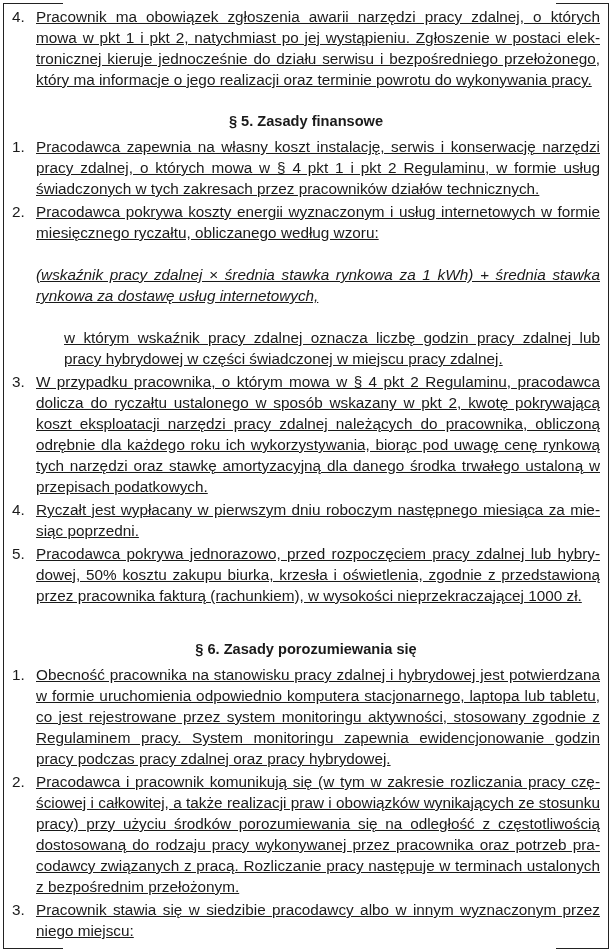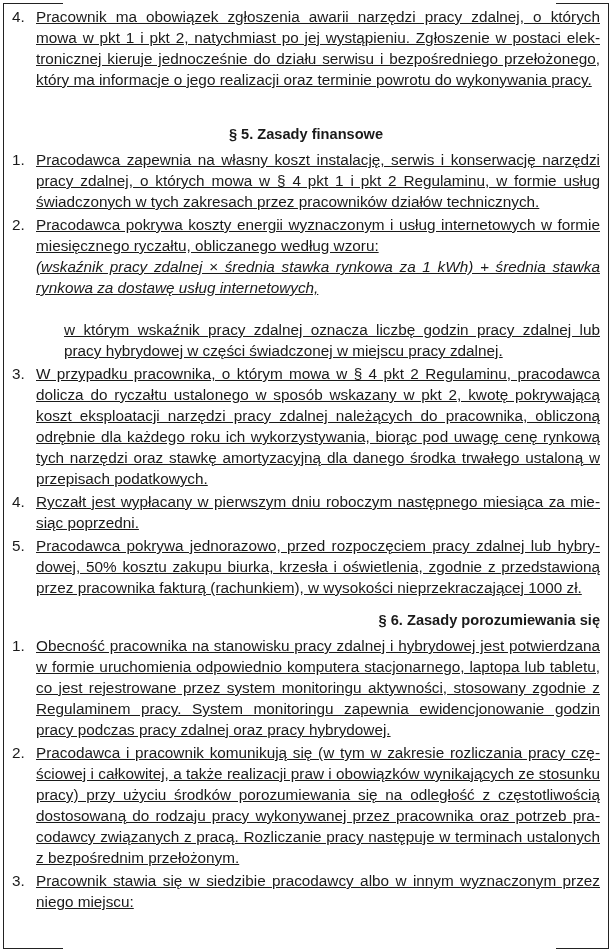--- a/index.html
+++ b/index.html
@@ -37,52 +37,52 @@
 <div class="frame-bl"></div>
 <div class="frame-br"></div>
 
 <div class="content">
 
   <div class="item" style="margin-top:1px;">
     <span class="num">4.</span>
     <span class="txt">Pracownik ma obowiązek zgłoszenia awarii narzędzi pracy zdalnej, o których mowa w pkt 1 i pkt 2, natychmiast po jej wystąpieniu. Zgłoszenie w postaci elek­tronicznej kieruje jednocześnie do działu serwisu i bezpośredniego przełożonego, który ma informacje o jego realizacji oraz terminie powrotu do wykonywania pracy.</span>
   </div>
 
-  <div class="heading" style="margin-top:34px; margin-bottom:4px;">§ 5. Zasady finansowe</div>
+  <div class="heading" style="margin-top:21px; margin-bottom:4px;">§ 5. Zasady finansowe</div>
 
   <div class="item">
     <span class="num">1.</span>
     <span class="txt">Pracodawca zapewnia na własny koszt instalację, serwis i konserwację narzędzi pracy zdalnej, o których mowa w § 4 pkt 1 i pkt 2 Regulaminu, w formie usług świadczonych w tych zakresach przez pracowników działów technicznych.</span>
   </div>
 
   <div class="item" style="margin-top:2px;">
     <span class="num">2.</span>
     <div class="txt">
       <div>Pracodawca pokrywa koszty energii wyznaczonym i usług internetowych w formie miesięcznego ryczałtu, obliczanego według wzoru:</div>
-      <div class="formula" style="">(wskaźnik pracy zdalnej × średnia stawka rynkowa za 1 kWh) + średnia stawka ryn­kowa za dostawę usług internetowych,</div>
+      <div class="formula" style="margin-top:21px;">(wskaźnik pracy zdalnej × średnia stawka rynkowa za 1 kWh) + średnia stawka ryn­kowa za dostawę usług internetowych,</div>
       <div style="margin-top:21px;margin-left:28px;">w którym wskaźnik pracy zdalnej oznacza liczbę godzin pracy zdalnej lub pracy hybrydowej w części świadczonej w miejscu pracy zdalnej.</div>
     </div>
   </div>
 
   <div class="item" style="margin-top:2px;">
     <span class="num">3.</span>
     <span class="txt">W przypadku pracownika, o którym mowa w § 4 pkt 2 Regulaminu, pracodawca dolicza do ryczałtu ustalonego w sposób wskazany w pkt 2, kwotę pokrywającą koszt eksploatacji narzędzi pracy zdalnej należących do pracownika, obliczoną odrębnie dla każdego roku ich wykorzystywania, biorąc pod uwagę cenę rynko­wą tych narzędzi oraz stawkę amortyzacyjną dla danego środka trwałego ustaloną w przepisach podatkowych.</span>
   </div>
 
   <div class="item" style="margin-top:2px;">
     <span class="num">4.</span>
     <span class="txt">Ryczałt jest wypłacany w pierwszym dniu roboczym następnego miesiąca za mie­siąc poprzedni.</span>
   </div>
 
   <div class="item" style="margin-top:2px;">
     <span class="num">5.</span>
     <span class="txt">Pracodawca pokrywa jednorazowo, przed rozpoczęciem pracy zdalnej lub hybry­dowej, 50% kosztu zakupu biurka, krzesła i oświetlenia, zgodnie z przedstawioną przez pracownika fakturą (rachunkiem), w wysokości nieprzekraczającej 1000 zł.</span>
   </div>
 
-  <div class="heading" style="margin-top:12px; margin-bottom:4px;text-align:right;">
+  <div class="heading" style="margin-top:33px; margin-bottom:4px;">
     <div>§ 6. Zasady porozumiewania się</div>
   </div>
 
   <div class="item">
     <span class="num">1.</span>
     <span class="txt">Obecność pracownika na stanowisku pracy zdalnej i hybrydowej jest potwierdzana w formie uruchomienia odpowiednio komputera stacjonarnego, laptopa lub table­tu, co jest rejestrowane przez system monitoringu aktywności, stosowany zgodnie z Regulaminem pracy. System monitoringu zapewnia ewidencjonowanie godzin pracy podczas pracy zdalnej oraz pracy hybrydowej.</span>
   </div>
 
   <div class="item" style="margin-top:2px;">
     <span class="num">2.</span>

